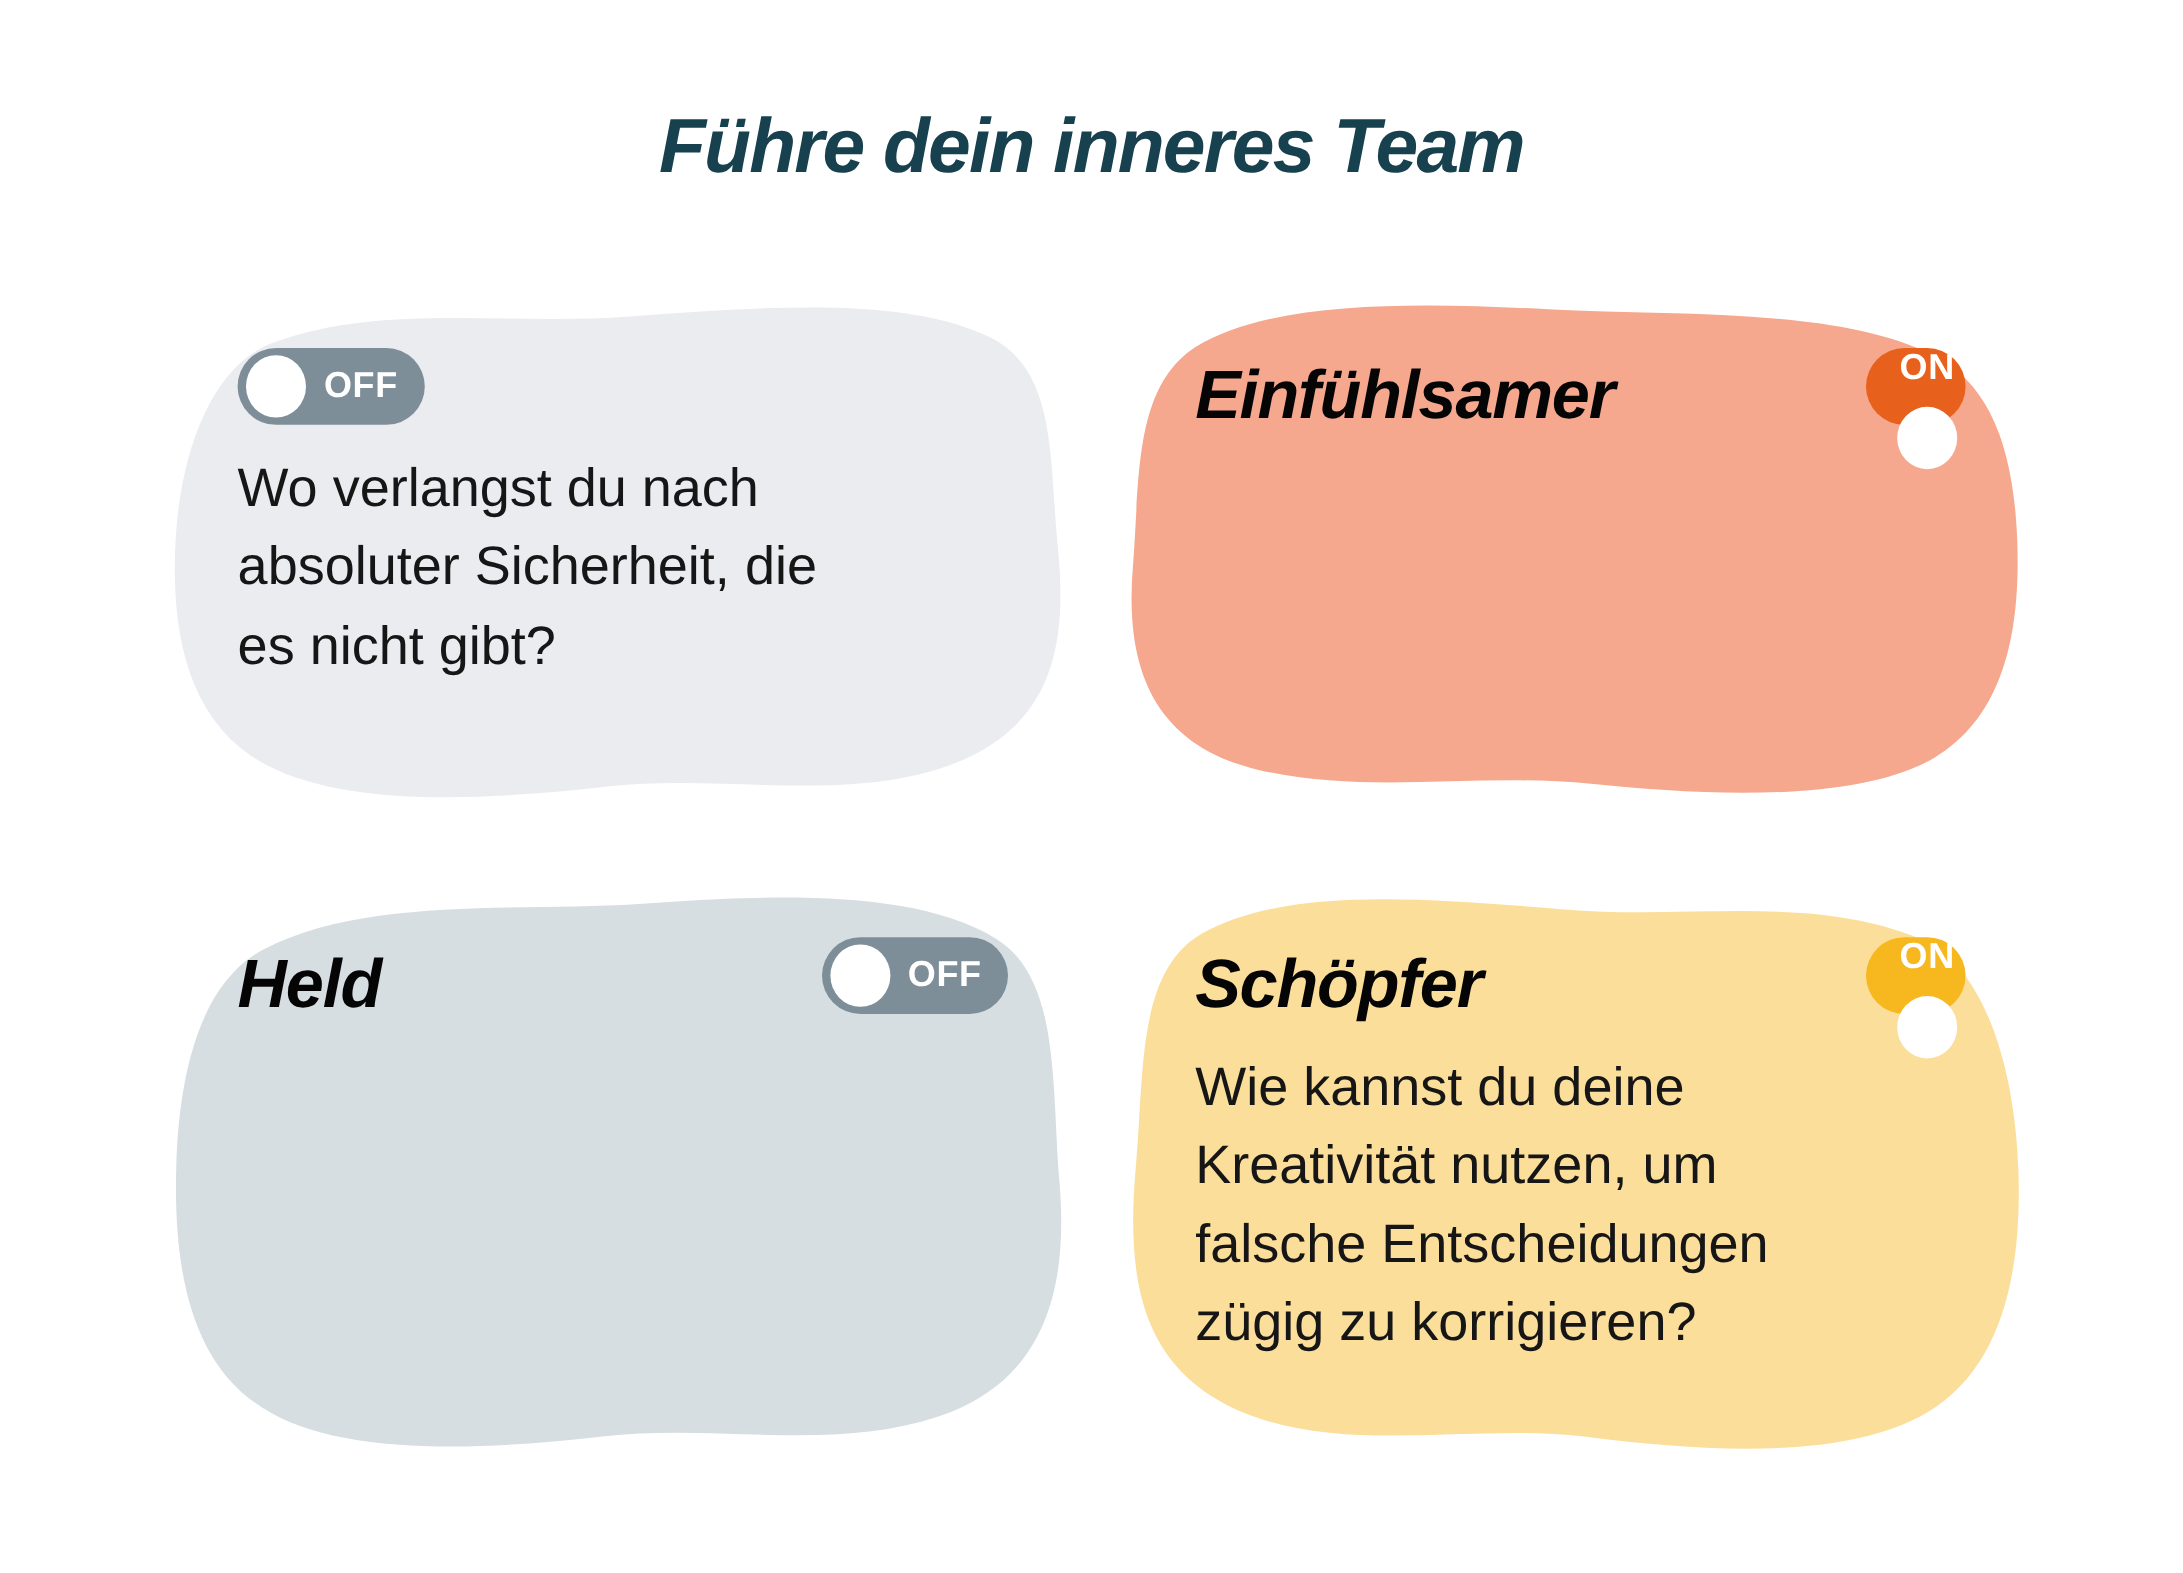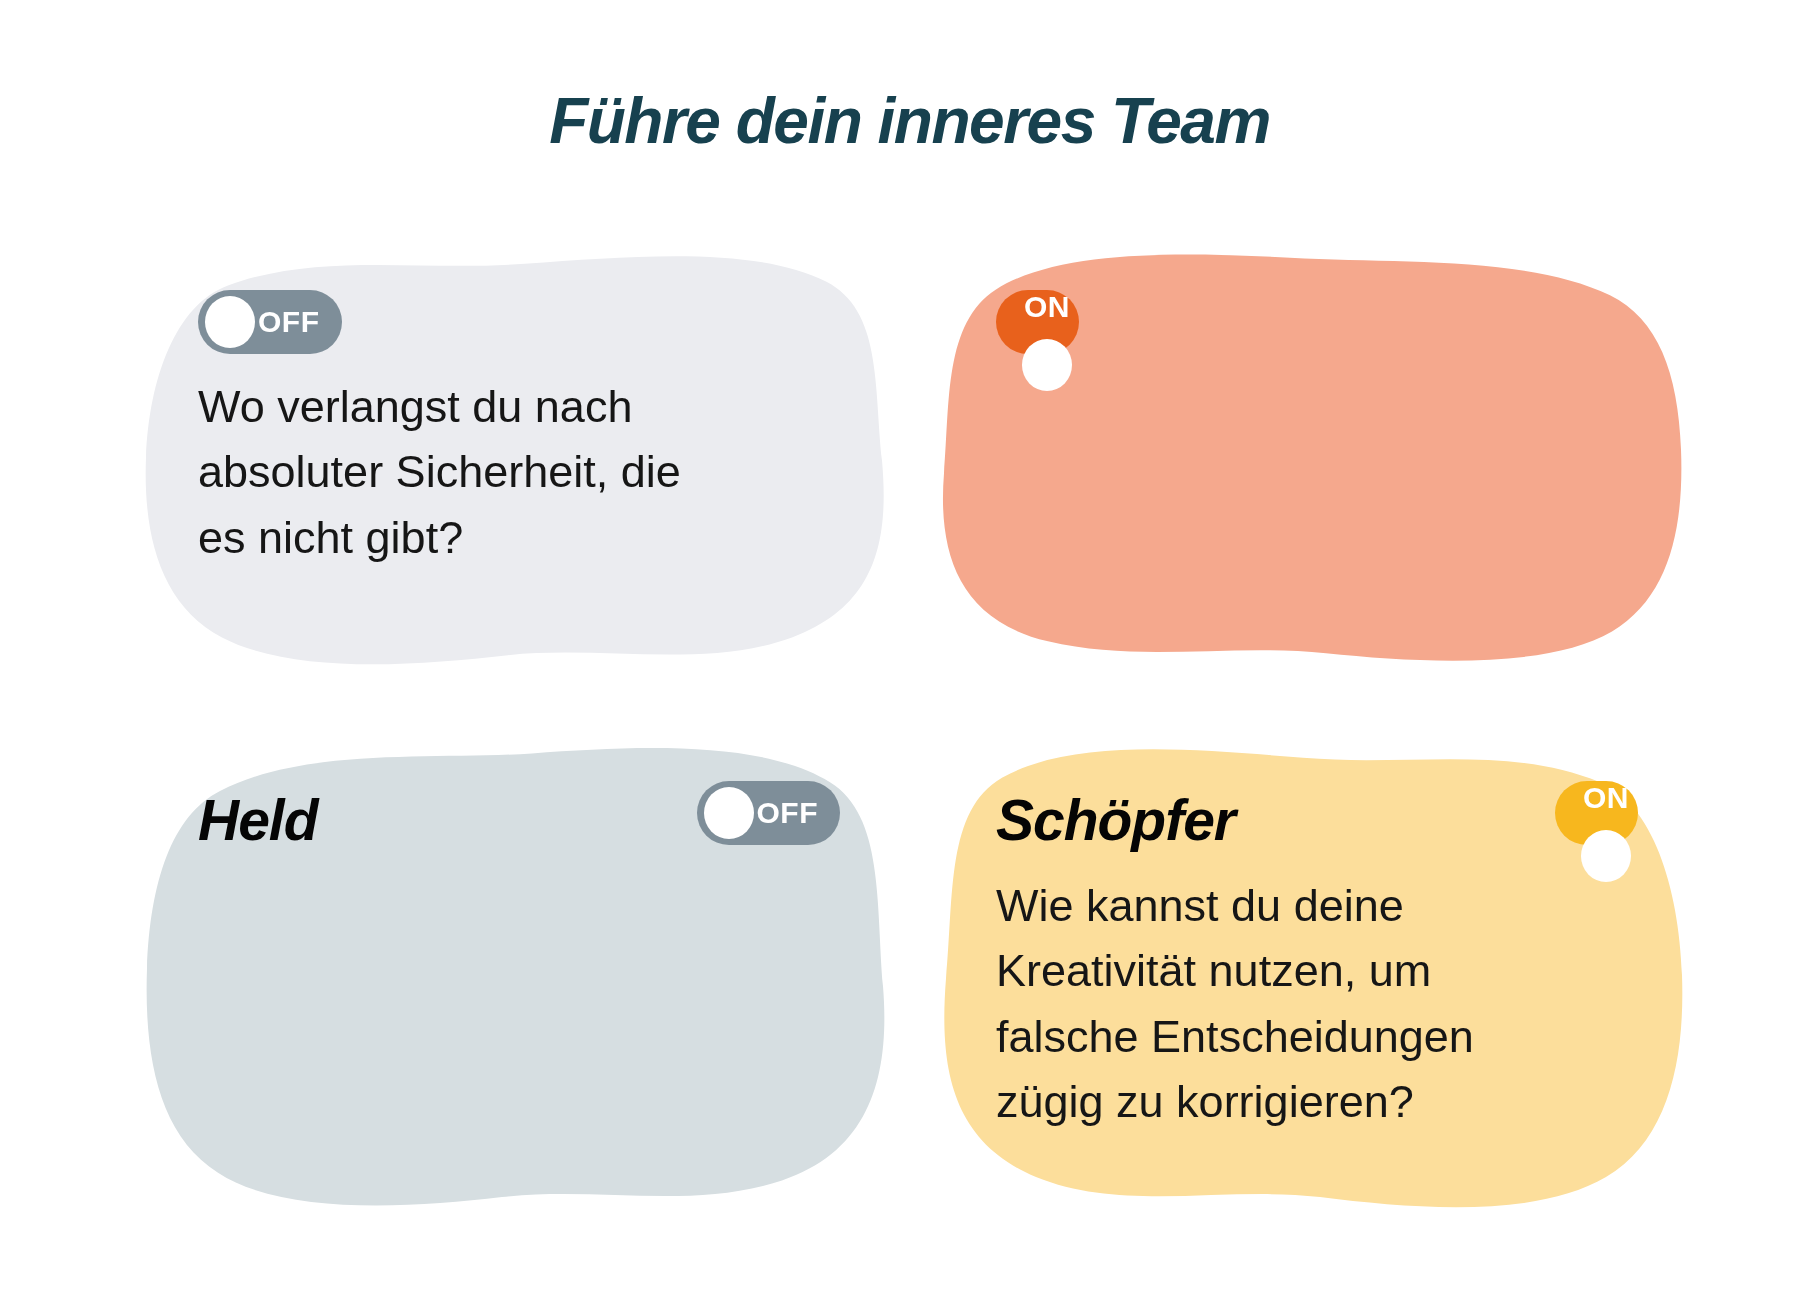--- a/index.html
+++ b/index.html
@@ -87,21 +87,21 @@
     letter-spacing: 0.5px;
     cursor: pointer;
   }
   .toggle .knob {
     flex: none;
     width: 50px;
     height: 52px;
     border-radius: 50%;
     background: var(--toggle-knob);
   }
-  .toggle.off { background: var(--toggle-off); padding: 0 22px 0 7px; gap: 3px; }
+  .toggle.off { background: var(--toggle-off); padding: 0 22px 0 7px; gap: 15px; }
   .toggle.on  { padding: 0 7px 0 26px; gap: 15px; flex-direction: column; }
   .toggle.on.orange { background: var(--toggle-on-orange); }
   .toggle.on.yellow { background: var(--toggle-on-yellow); }
 
   .card-body {
     margin: 20px 0 0;
     font-size: 45px;
     line-height: 1.45;
     color: var(--text);
     white-space: pre-line;
@@ -130,20 +130,21 @@
 es nicht gibt?</p>
     </div>
   </section>
 
   <section class="card card-einfuehlsamer card-flip">
     <svg class="blob" viewBox="0 0 770 440" preserveAspectRatio="none">
       <path d="M 88,58 C 170,18 300,26 408,20 C 515,14 640,12 702,52 C 754,86 748,165 754,238 C 760,315 742,386 650,408 C 558,430 468,410 372,420 C 276,430 150,436 86,398 C 28,363 14,292 17,214 C 20,136 40,82 88,58 Z"></path>
     </svg>
     <div class="card-content">
       <div class="card-head">
+        <h2 class="card-title">Einfühlsamer</h2>
         <div class="toggle on orange">
           <span class="toggle-label">ON</span>
           <span class="knob"></span>
         </div>
       </div>
     </div>
   </section>
 
   <section class="card card-held">
     <svg class="blob" viewBox="0 0 770 440" preserveAspectRatio="none">

